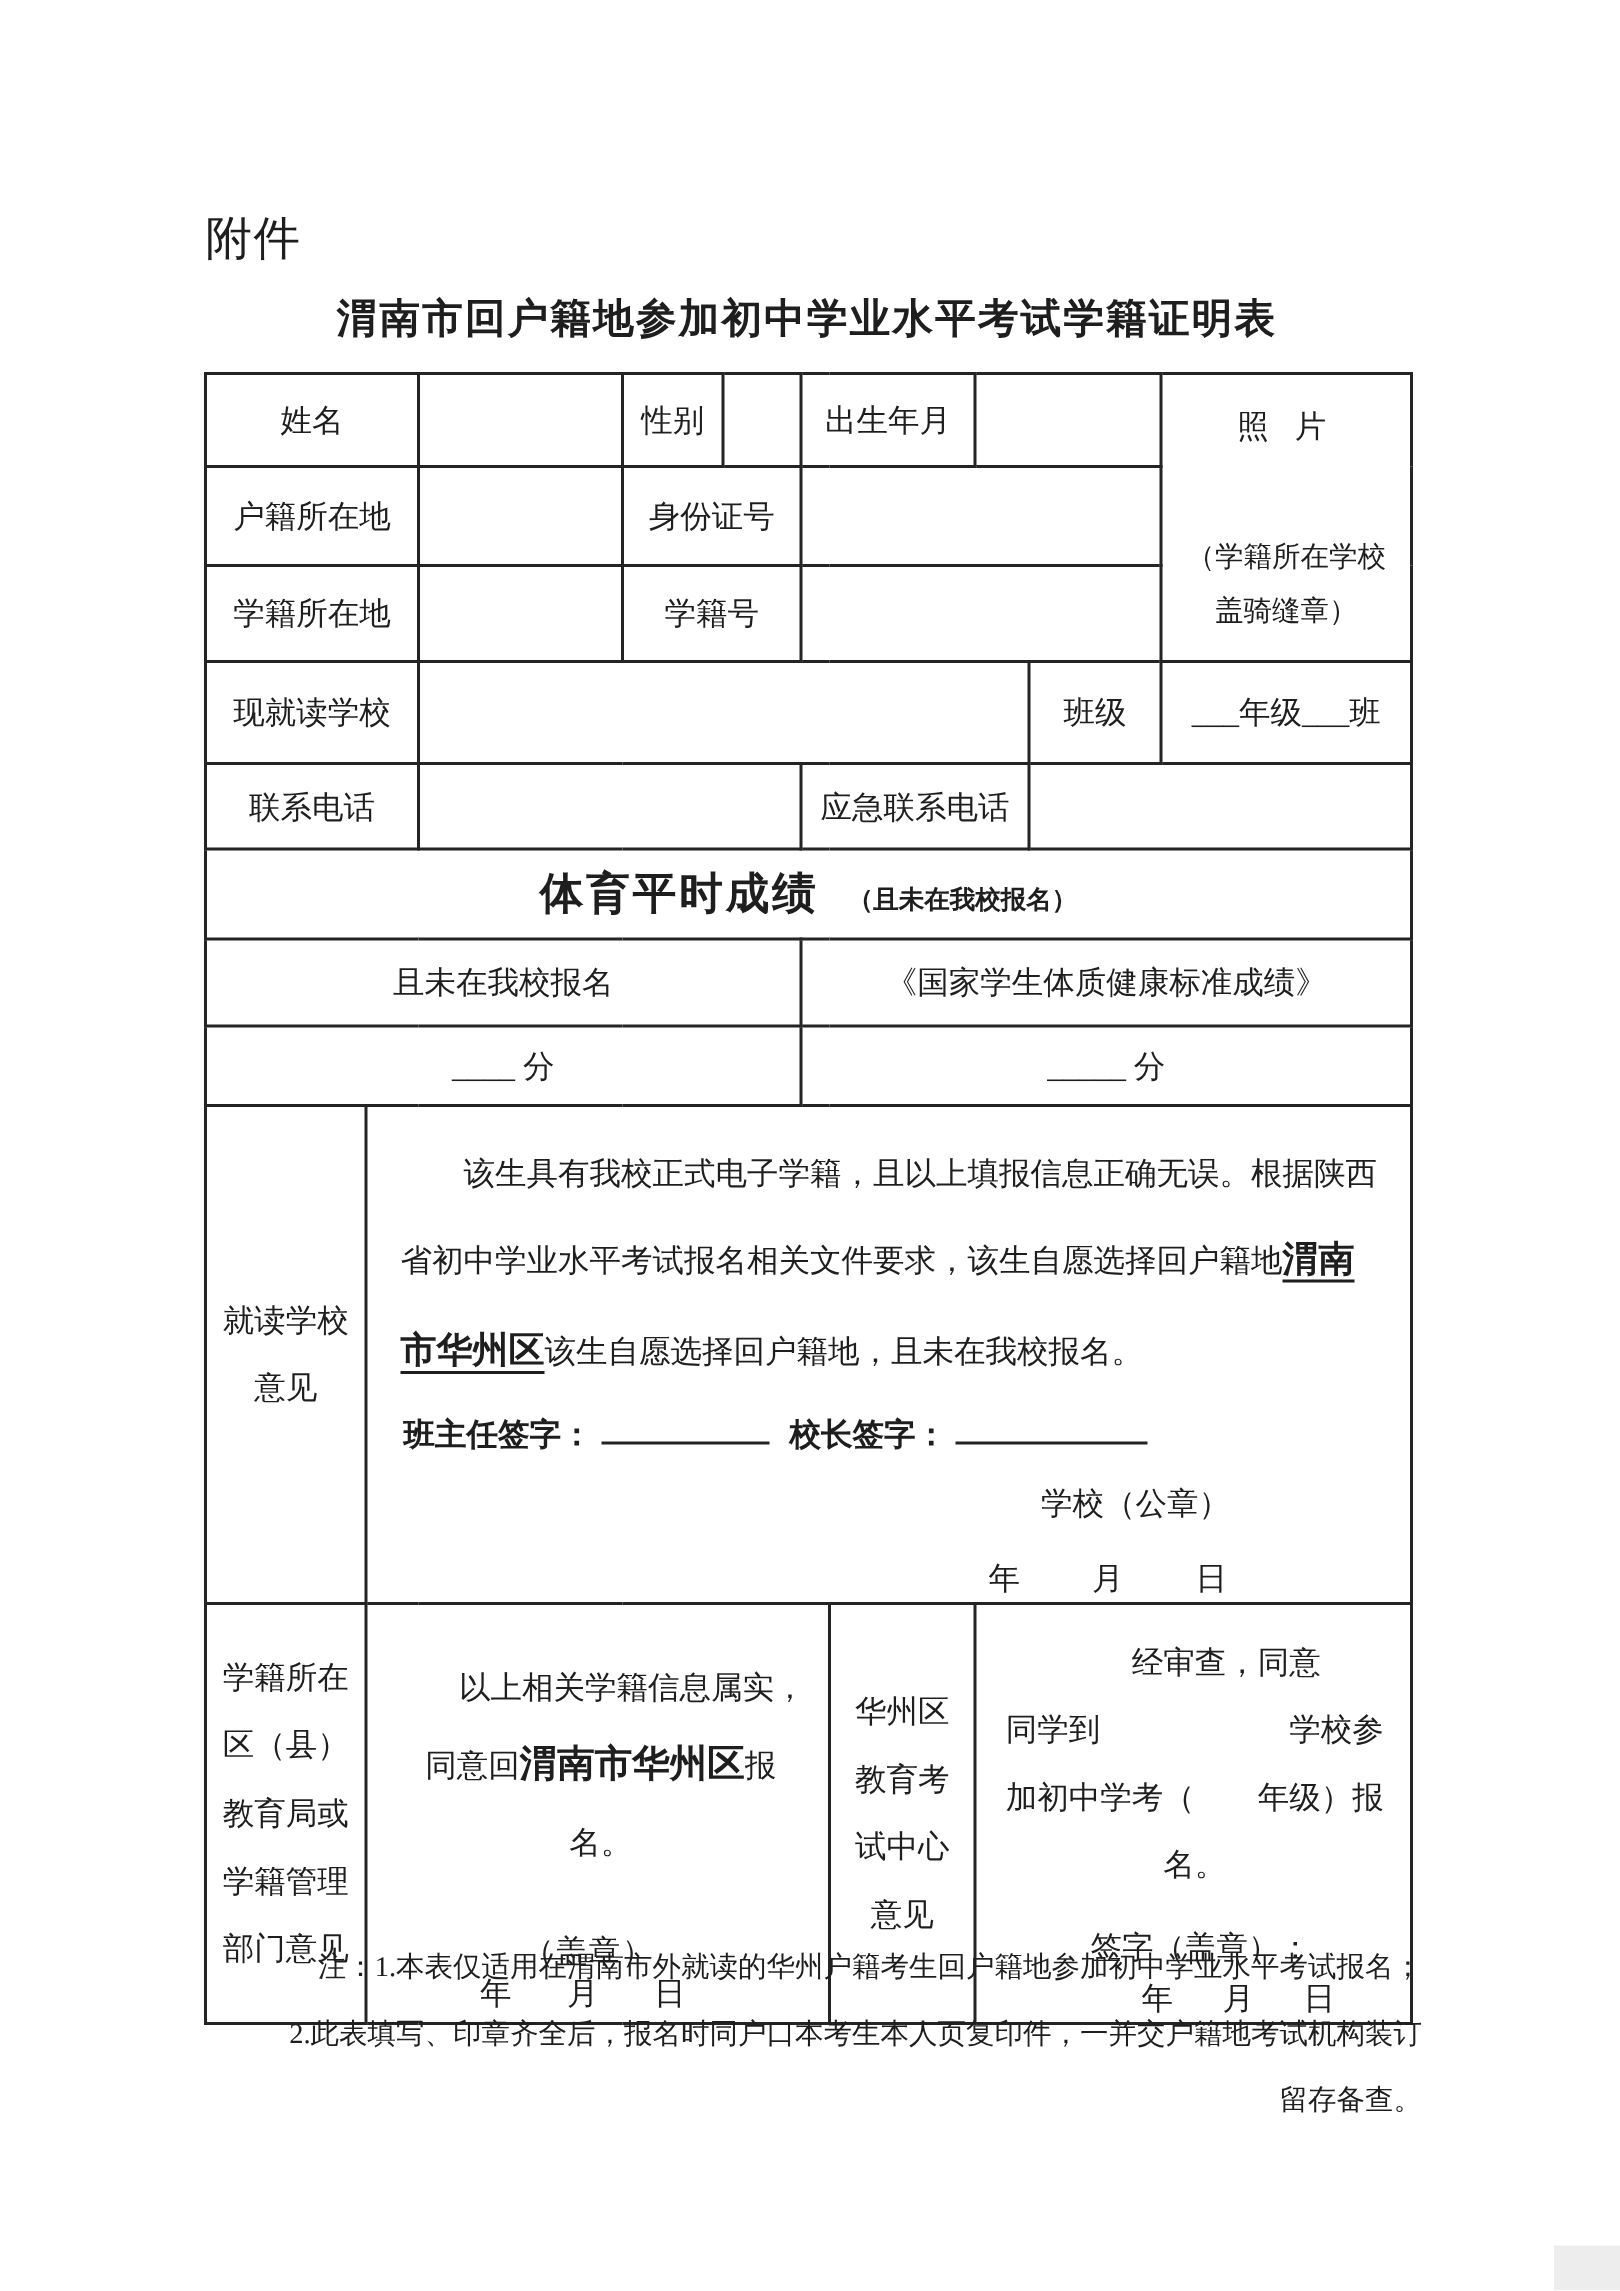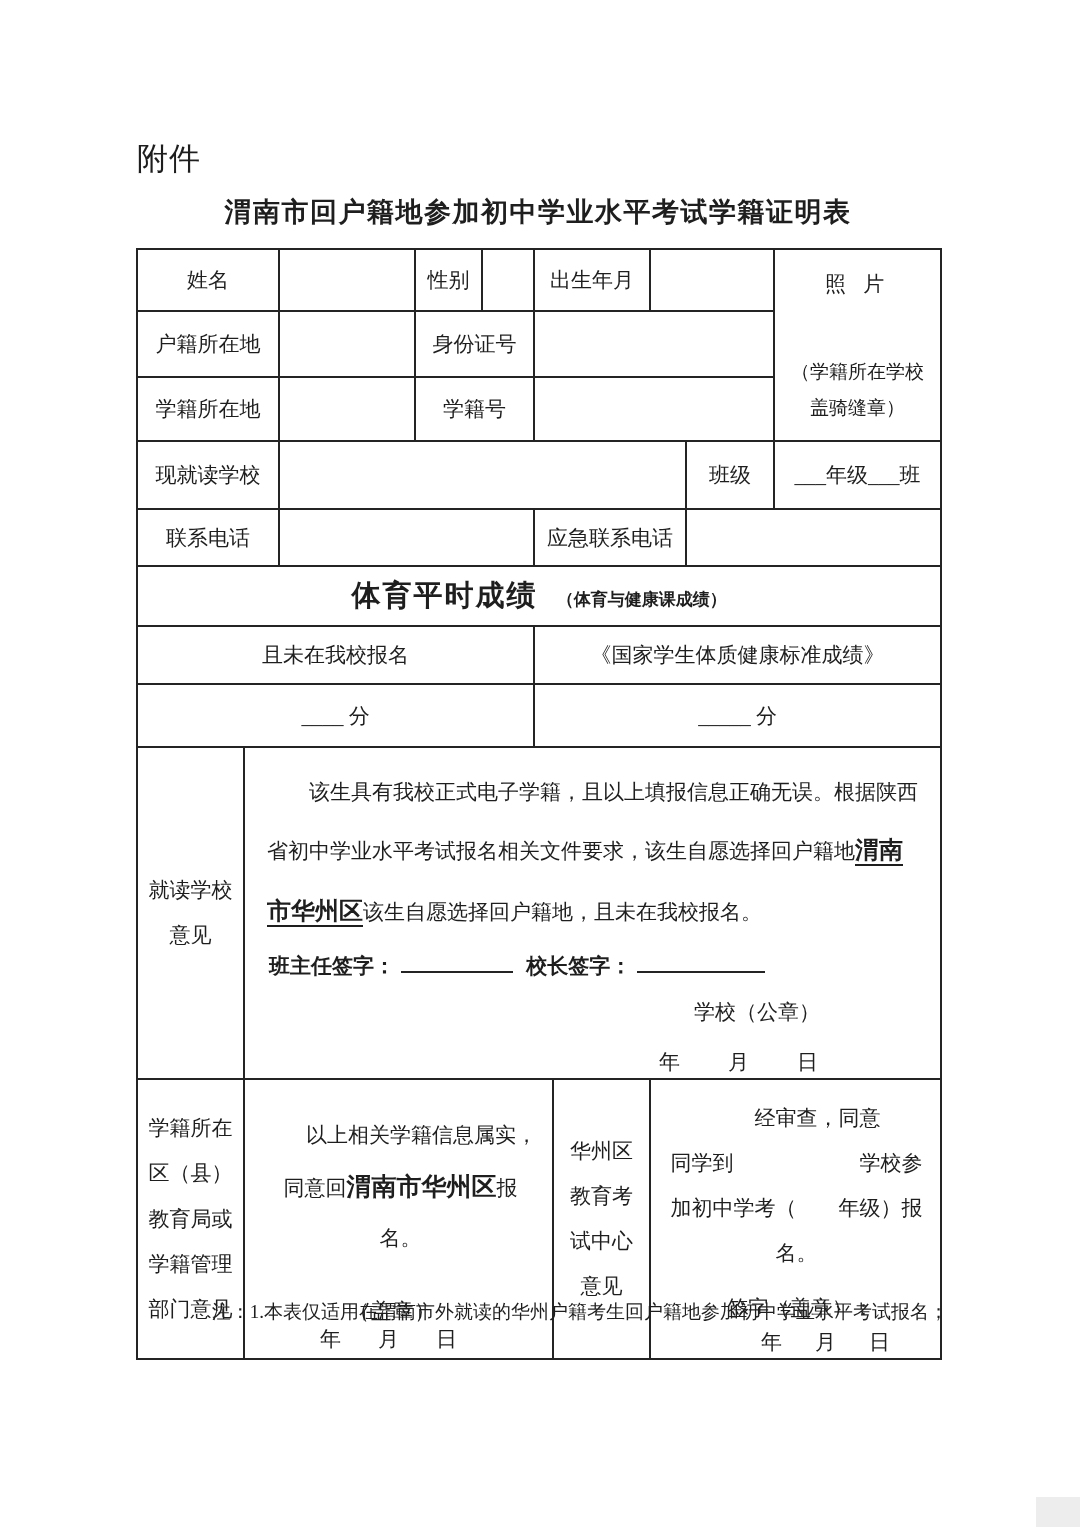--- a/index.html
+++ b/index.html
@@ -153,30 +153,30 @@
     <tr style="height:57px">
       <td colspan="2">联系电话</td>
       <td colspan="3"></td>
       <td colspan="3">应急联系电话</td>
       <td colspan="2"></td>
     </tr>
 
     <tr style="height:60px">
       <td colspan="10">
         <span class="pe-title">体育平时成绩</span>
-        <span class="pe-note">（体育与健康课成绩）</span>
+        <span class="pe-note">（且未在我校报名）</span>
       </td>
     </tr>
 
     <tr style="height:58px">
       <td colspan="5">且未在我校报名</td>
       <td colspan="5">《国家学生体质健康标准成绩》</td>
     </tr>
 
-    <tr style="height:63px">
+    <tr style="height:53px">
       <td colspan="5">____ 分</td>
       <td colspan="5">_____ 分</td>
     </tr>
 
     <tr style="height:300px">
       <td class="v-label pre">就读学校
 意见</td>
       <td colspan="9" class="opinion-cell">
         <p class="op-para">
           <span>该生具有我校正式电子学籍，且以上填报信息正确无误。根据陕西省初中学业水平考试报名相关文件要求，该生自愿选择回户籍地</span><span class="hl-underline">渭南市华州区</span><span>该生自愿选择回户籍地，且未在我校报名。</span>
@@ -215,16 +215,17 @@
         <p class="center-para">经审查，同意　　　　　同学到　　　　　　学校参加初中学考（　　年级）报名。</p>
         <div class="center-sign">签字（盖章）：</div>
         <div class="center-date">年　月　日</div>
       </td>
     </tr>
   </tbody>
     </table>
 
   <div class="notes">
     <p class="note1">注：1.本表仅适用在渭南市外就读的华州户籍考生回户籍地参加初中学业水平考试报名；</p>
+    <p class="note2">2.此表填写、印章齐全后，报名时同户口本考生本人页复印件，一并交户籍地考试机构装订留存备查。</p>
   </div>
 
   <div class="scan-artifact"></div>
 </div>
 
 </body></html>

